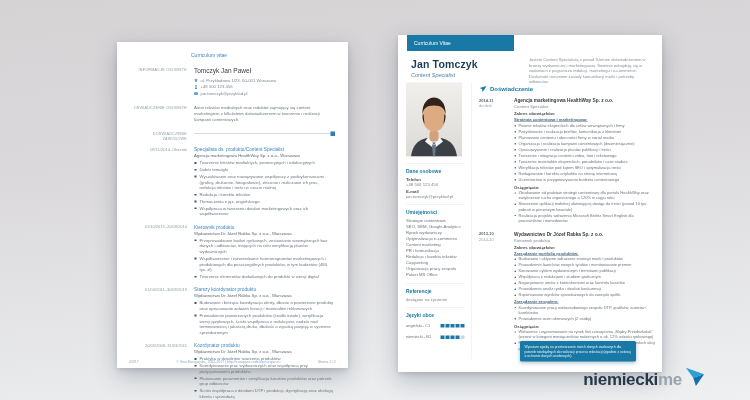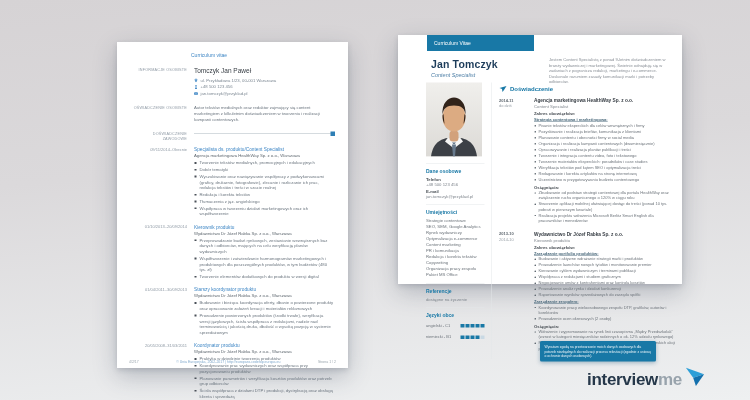--- a/index.html
+++ b/index.html
@@ -3,21 +3,21 @@
 <meta charset="utf-8">
 <style>
   html,body{margin:0;padding:0;}
   body{
     width:750px;height:400px;overflow:hidden;position:relative;
     font-family:"Liberation Sans","DejaVu Sans",sans-serif;
     background:linear-gradient(175deg,#d6d3d5 0%,#dbd9db 40%,#eef0f1 100%);
   }
   .page{position:absolute;background:#ffffff;box-shadow:0 8px 22px rgba(55,65,85,.28),0 2px 5px rgba(55,65,85,.18);}
   .page-left{left:117px;top:42px;width:231px;height:326px;}
-  .page-right{left:398px;top:35px;width:264px;height:249px;padding-left:20px;}
+  .page-right{left:398px;top:35px;width:264px;height:337px;}
   .inner{transform:scale(.5);transform-origin:0 0;position:relative;}
   .inner-left{width:462px;height:652px;}
   .inner-right{width:528px;height:674px;}
 
   
   .lwrap{padding:20px 28px 0 24px;}
   .cv-label{color:#3f87c5;font-size:10px;margin:0 0 18px 124px;}
   .lrow{display:grid;grid-template-columns:116px 1fr;column-gap:14px;margin-bottom:16px;}
   .llabel{color:#8f9aa5;font-size:7.5px;text-align:right;letter-spacing:.4px;line-height:10px;padding-top:2px;}
   .ldate{color:#8f9aa5;font-size:8px;text-align:right;line-height:10px;padding-top:1px;}
@@ -342,19 +342,19 @@
           </div>
         </div>
       </div>
     </div>
 
     <div class="rodo">Wyrażam zgodę na przetwarzanie moich danych osobowych dla potrzeb niezbędnych do realizacji procesu rekrutacji (zgodnie z ustawą o ochronie danych osobowych).</div>
   </div>
 </div>
 
 <div class="brand">
-  <span class="b1">interview</span>
+  <span class="b1">niemiecki</span>
     <span class="b2">me</span>
   <svg width="22" height="20" viewBox="0 0 24 22">
     <polygon points="2,2 22,9 10,13" fill="#2d9fd8"></polygon>
     <polygon points="10,13 22,9 13,22" fill="#1370ad"></polygon>
   </svg>
 </div>
 
 </body></html>

